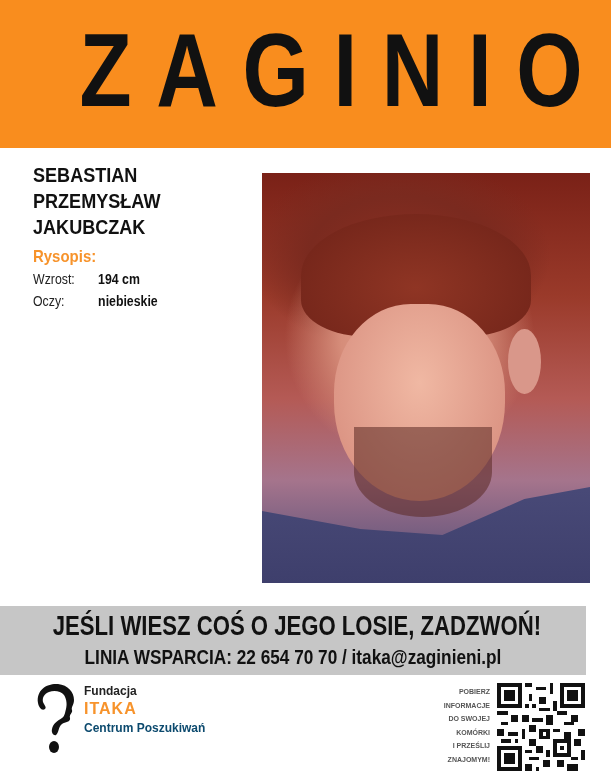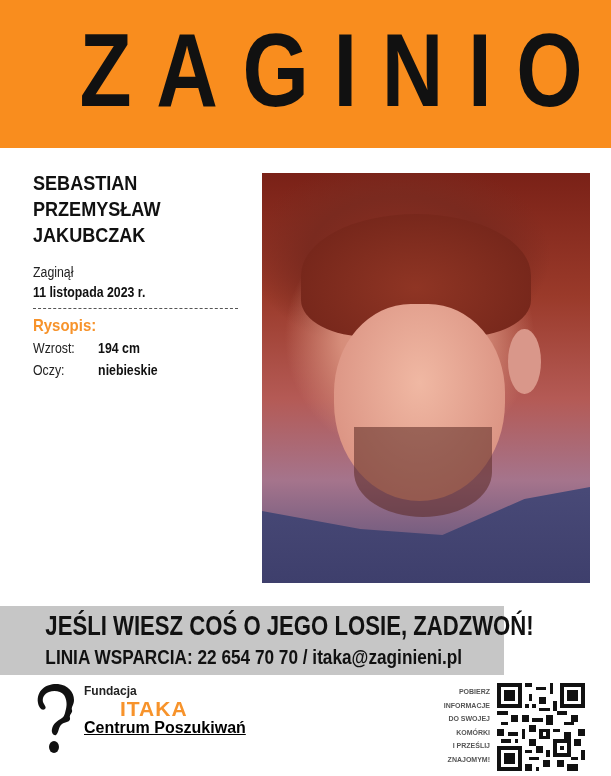--- a/index.html
+++ b/index.html
@@ -3,21 +3,21 @@
 <meta charset="utf-8">
 <style>
   html, body { margin:0; padding:0; }
   body { width:611px; height:776px; background:#ffffff; position:relative; overflow:hidden;
          font-family:"Liberation Sans", sans-serif; color:#111; }
   .header { position:absolute; left:0; top:0; width:611px; height:148px; background:#f98d1e; }
   .header-title { position:absolute; left:0; top:10px; width:611px; text-align:center;
                   font-family:"Liberation Sans", sans-serif; font-weight:bold; font-size:104px;
                   letter-spacing:30px; line-height:120px; color:#111; transform:scaleX(0.82);
                   transform-origin:center; padding-left:30px; box-sizing:border-box; }
-  .info { position:absolute; left:33px; top:170px; width:205px; }
+  .info { position:absolute; left:33px; top:162px; width:205px; }
   .name { font-weight:bold; font-size:21px; line-height:26px; color:#111;
           transform:scaleX(0.86); transform-origin:left; white-space:nowrap; }
   .block { border-bottom:1px dashed #555; padding:6px 0 6px 0; }
   .block.last { border-bottom:none; }
   .lbl { font-size:14px; line-height:20px; color:#222; transform:scaleX(0.88); transform-origin:left; white-space:nowrap; }
   .val { font-size:14px; line-height:20px; font-weight:bold; color:#111; transform:scaleX(0.88); transform-origin:left; white-space:nowrap; }
   .rysopis { font-size:17px; font-weight:bold; color:#f7932b; line-height:22px; transform:scaleX(0.88); transform-origin:left; }
   .row { display:flex; font-size:14px; line-height:22px; transform:scaleX(0.88); transform-origin:left; white-space:nowrap; }
   .row .k { width:74px; color:#222; }
   .row .v { font-weight:bold; color:#111; }
@@ -28,53 +28,49 @@
              linear-gradient(180deg, #7a2117 0%, #9a3a2a 30%, #b45a55 55%, #a5748c 75%, #4d4a76 100%); }
   .photo .shirt { position:absolute; left:0; bottom:0; width:100%; height:120px;
                   background:linear-gradient(180deg,#4b4c7a,#3e3f6c); clip-path:polygon(0 40%,30% 55%,55% 60%,80% 30%,100% 20%,100% 100%,0 100%); }
   .photo .face { position:absolute; left:22%; top:32%; width:52%; height:48%; border-radius:45% 45% 50% 50%;
                  background:radial-gradient(ellipse at 50% 40%, #f0b8a3, #d5897a); }
   .photo .hair { position:absolute; left:12%; top:10%; width:70%; height:30%; border-radius:50% 50% 30% 30%;
                  background:radial-gradient(ellipse at 50% 60%, #8f3524, #6e2218); }
   .photo .beard { position:absolute; left:28%; top:62%; width:42%; height:22%; border-radius:0 0 50% 50%;
                   background:rgba(90,40,35,0.55); }
   .photo .ear { position:absolute; left:75%; top:38%; width:10%; height:16%; border-radius:50%; background:#d9978a; }
-  .callbar { position:absolute; left:0; top:606px; width:504px; height:69px; background:#c6c6c6; text-align:center; }
+  .callbar { position:absolute; left:0; top:606px; width:586px; height:69px; background:#c6c6c6; text-align:center; }
   .call1 { font-weight:bold; font-size:27px; line-height:34px; margin-top:3px; color:#111;
            transform:scaleX(0.82); transform-origin:center; white-space:nowrap; }
   .call2 { font-weight:bold; font-size:21px; line-height:28px; color:#111;
            transform:scaleX(0.82); transform-origin:center; white-space:nowrap; }
   .footer { position:absolute; left:4px; top:675px; width:611px; height:101px; background:#fff; }
   .qmark { position:absolute; left:28px; top:6px; width:46px; height:76px; }
   .org { position:absolute; left:80px; top:9px; }
   .org .l1 { font-size:12px; font-weight:bold; color:#222; line-height:14px; }
-  .org .l2 { font-size:21px; font-weight:bold; color:#f7932b; line-height:22px; letter-spacing:1px;margin-left:36px; }
-  .org .l3 { font-size:16px; font-weight:bold; color:#000000; line-height:16px; white-space:nowrap;text-decoration:underline; }
+  .org .l2 { font-size:16px; font-weight:bold; color:#f7932b; line-height:22px; letter-spacing:1px; }
+  .org .l3 { font-size:12px; font-weight:bold; color:#0c4a6e; line-height:16px; white-space:nowrap; }
   .site { position:absolute; left:267px; top:34px; font-size:24px; font-weight:bold; color:#222; letter-spacing:0.5px; }
   .site .i { color:#f7932b; }
   .qrtext { position:absolute; left:428px; top:10px; width:58px; text-align:right; font-size:7px; font-weight:bold;
             color:#555; line-height:13.5px; }
   .qr { position:absolute; left:492px; top:8px; width:90px; height:88px; }
 </style>
 </head>
 <body>
 
 <div class="header">
   <div class="header-title">ZAGINIONY</div>
 </div>
 
 <div class="info">
   <div class="name">SEBASTIAN</div>
   <div class="name">PRZEMYSŁAW</div>
   <div class="name">JAKUBCZAK</div>
 
-  <div class="block" style="margin-top:8px;">
-    <div class="lbl">Zaginął</div>
-    <div class="val">11 listopada 2023 r.</div>
-  </div>
 
 
 
   <div class="block last">
     <div class="rysopis">Rysopis:</div>
     <div class="row">
       <span class="k">Wzrost:</span>
       <span class="v">194 cm</span>
     </div>
     <div class="row">

